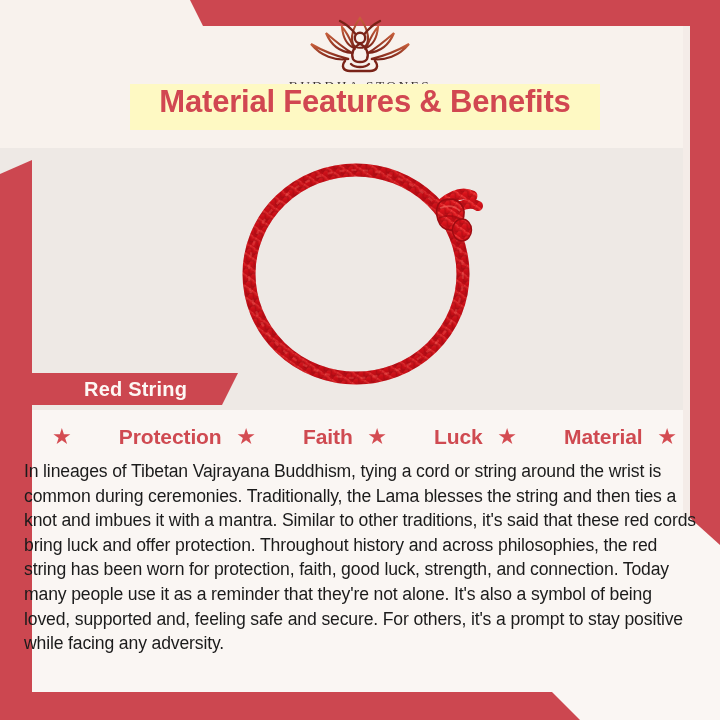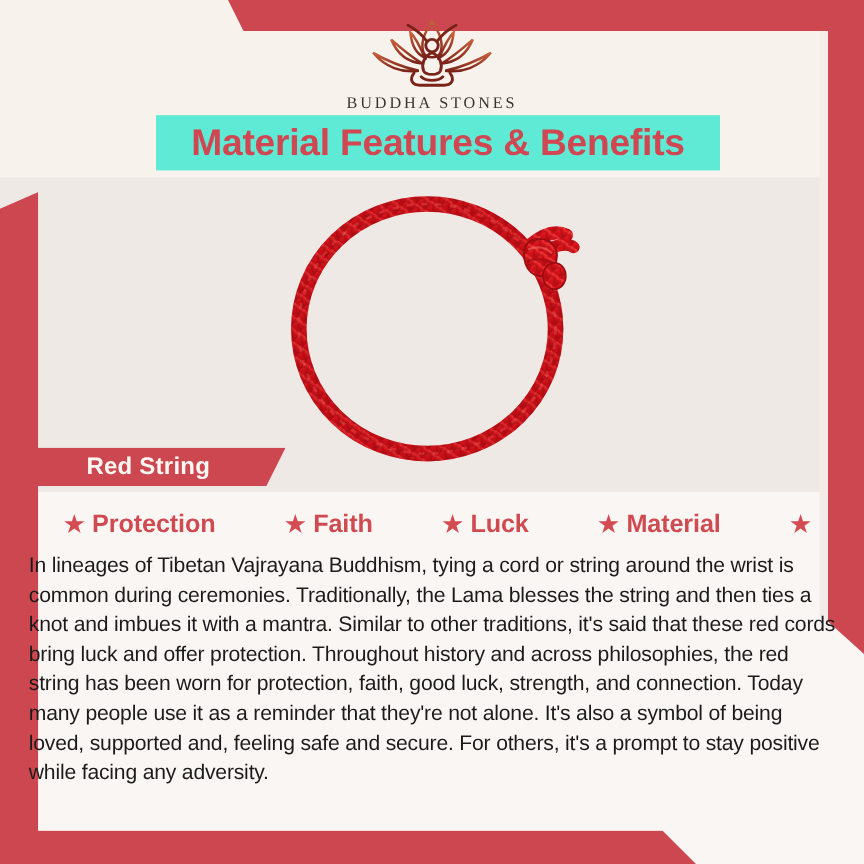--- a/index.html
+++ b/index.html
@@ -47,50 +47,50 @@
   
   .logo-wrap{position:absolute;left:0;top:14px;width:720px;text-align:center;}
   .logo-mark{display:block;margin:0 auto;}
   .logo-word{
     margin-top:2px;font-family:"Liberation Serif","DejaVu Serif",serif;
     font-size:13.5px;letter-spacing:2.4px;color:#3a3330;font-weight:400;
   }
 
   
   .title-plate{
-    position:absolute;left:130px;top:96px;width:470px;height:46px;
-    background:#5eead4;display:flex;align-items:center;justify-content:center;
+    position:absolute;left:130px;top:84px;width:470px;height:46px;
+    background:#fef9c3;display:flex;align-items:flex-start;justify-content:center;
   }
   .title-text{
     font-size:31px;font-weight:bold;color:#d14751;white-space:nowrap;
     letter-spacing:-0.2px;
   }
 
   
   .product{position:absolute;left:228px;top:152px;width:272px;height:235px;}
 
   
   .tab{
     position:absolute;left:26px;top:373px;width:212px;height:32px;
     background:#cc4750;
     clip-path:polygon(0 0, 212px 0, 196px 32px, 0 32px);
     display:flex;align-items:center;
   }
   .tab-text{
-    margin-left:46px;color:#fdf7f4;font-size:20px;font-weight:bold;letter-spacing:.2px;
+    margin-left:58px;color:#fdf7f4;font-size:20px;font-weight:bold;letter-spacing:.2px;
   }
 
   
   .benefits{
     position:absolute;left:52px;top:420px;width:630px;height:34px;
     display:flex;align-items:center;justify-content:space-between;
   }
   .benefit{display:flex;align-items:center;white-space:nowrap;}
   .benefit .star{color:#d44c52;font-size:22px;line-height:1;margin-right:5px;}
-  .benefit .lbl{color:#cf4a51;font-size:21px;font-weight:bold;letter-spacing:-0.1px;}
+  .benefit .lbl{color:#cf4a51;font-size:21px;font-weight:bold;letter-spacing:-0.1px;margin-left:42px;}
 
   
   .body-copy{
     position:absolute;left:24px;top:459px;width:672px;
     color:#1b1b1b;font-size:17.6px;line-height:24.6px;font-weight:normal;
     letter-spacing:-0.15px;
   }
 </style>
 </head>
 <body>

